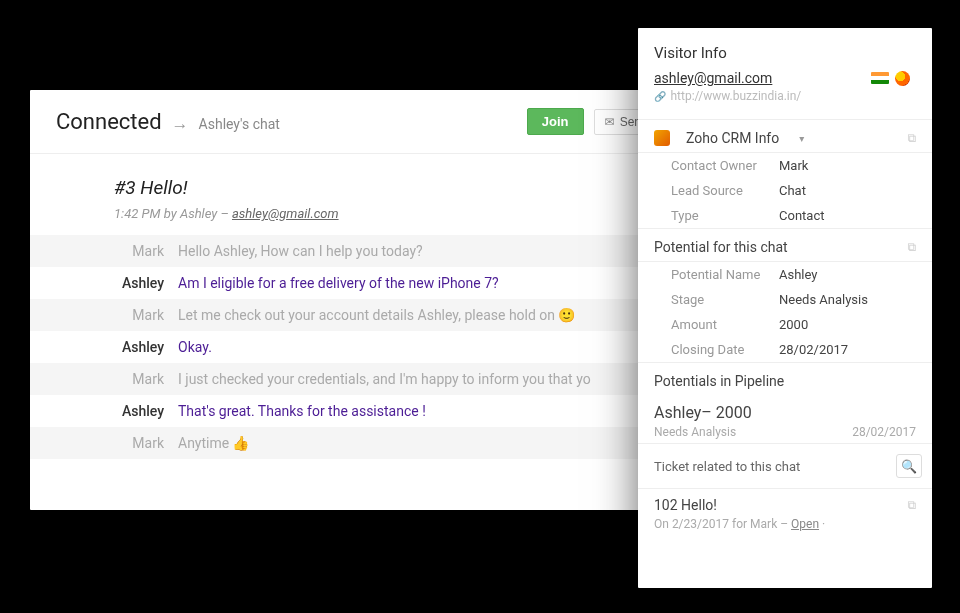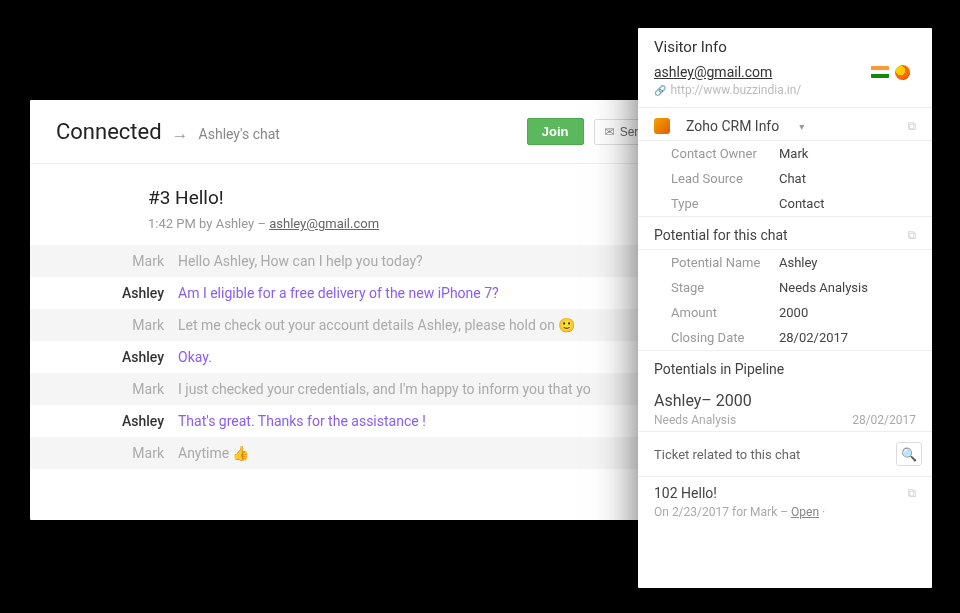--- a/index.html
+++ b/index.html
@@ -10,21 +10,21 @@
     font-family: -apple-system, BlinkMacSystemFont, "Segoe UI", Roboto, Arial, sans-serif;
     color: #333;
     position: relative;
     overflow: hidden;
   }
 
   
   .chat-panel {
     position: absolute;
     left: 30px;
-    top: 100px;
+    top: 90px;
     width: 688px;
     height: 420px;
     background: #fff;
     border-radius: 1px;
   }
   .chat-header {
     display: flex;
     align-items: center;
     padding: 18px 26px 18px 26px;
     border-bottom: 1px solid #eee;
@@ -69,22 +69,23 @@
     border-radius: 2px;
     cursor: pointer;
     display: flex;
     align-items: center;
     gap: 5px;
   }
   .envelope-icon { font-size: 12px; color: #888; }
 
   .chat-body { padding: 22px 0 0 0; position: relative; }
   .chat-meta {
-    padding: 0 28px 14px 118px;
+    padding: 0 28px 14px 84px;
     position: relative;
+    font-style: italic;
   }
   .chat-meta-title {
     font-size: 19px;
     color: #222;
   }
   .chat-meta-by {
     font-size: 13px;
     color: #999;
     margin-top: 7px;
   }
@@ -119,36 +120,36 @@
   .msg-name {
     width: 148px;
     text-align: right;
     padding-right: 14px;
     font-size: 14px;
   }
   .msg-name.self  { color: #aaa; }
   .msg-name.other { color: #333; font-weight: 500; }
   .msg-text { flex: 1; }
   .msg-text.self  { color: #aaa; }
-  .msg-text.other { color: #8b5cf6; }
+  .msg-text.other { color: #4c1d95; }
 
   
   .info-panel {
     position: absolute;
     right: 28px;
     top: 28px;
     width: 294px;
     background: #fff;
     border-radius: 1px;
     font-size: 13px;
     color: #666;
     min-height: 560px;
     box-shadow: -20px 0 40px -20px rgba(0,0,0,0.6);
   }
-  .info-section { padding: 10px 16px; }
+  .info-section { padding: 16px 16px; }
   .info-h1 { font-size: 15px; color: #333; margin-bottom: 8px; }
   .email-line {
     display: flex;
     align-items: center;
     justify-content: space-between;
   }
   .email-line a { color: #333; text-decoration: underline; font-size: 14px; }
   .flags { display: flex; gap: 6px; align-items: center; }
   .flag {
     width: 18px; height: 12px;

